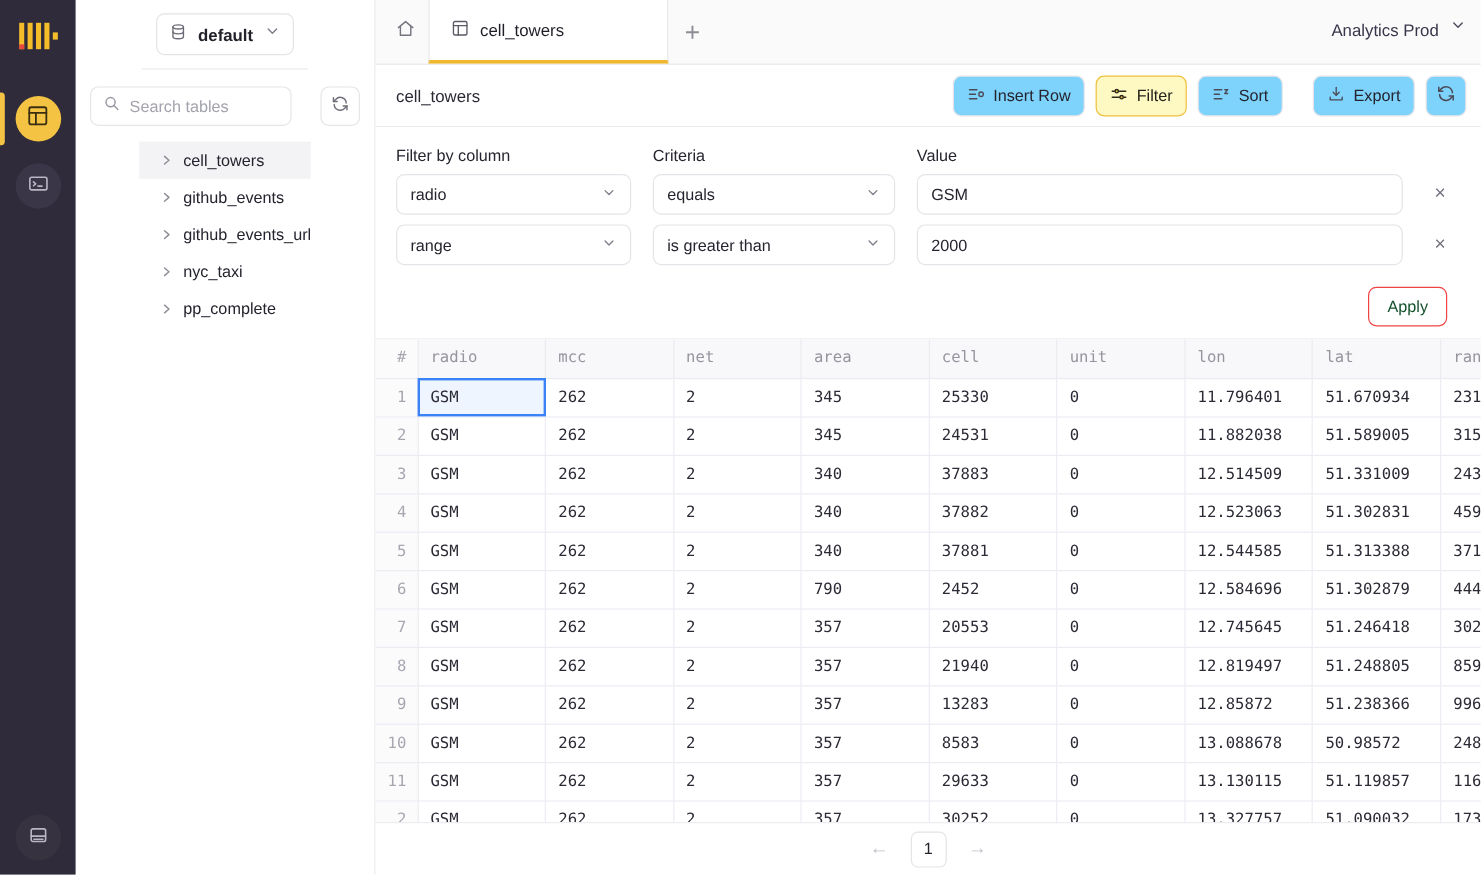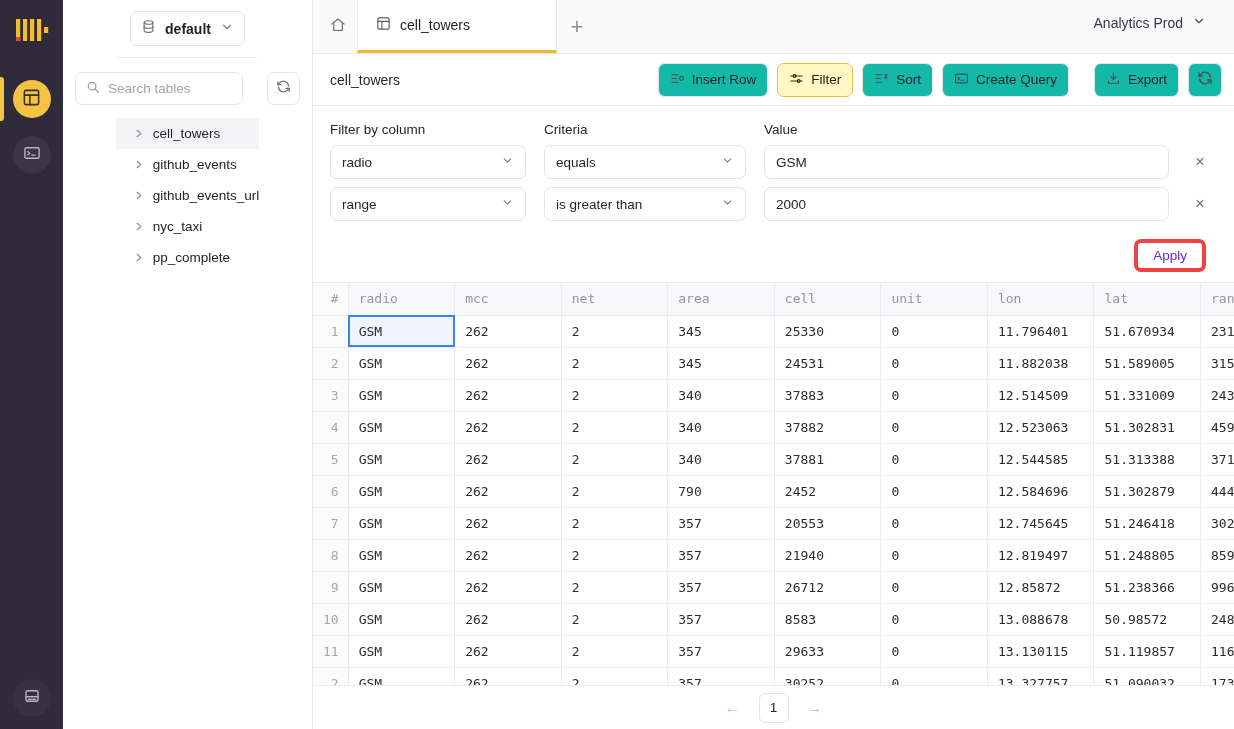--- a/index.html
+++ b/index.html
@@ -116,32 +116,32 @@
     display: flex; align-items: center; gap: 9px; padding: 0 18px;
     background: #fff; border-left: 1px solid #e8e8ec; border-right: 1px solid #e8e8ec;
     border-bottom: 3px solid #f0b731;
     font-size: 14px; color: #1f1e27; cursor: pointer;
   }
   .tab-add {
     width: 40px; height: 53px; display: flex; align-items: center; justify-content: center;
     font-size: 22px; color: #8d8d97; cursor: pointer; font-weight: 300;
   }
   .env-select {
-    position: absolute; right: 28px; top: 14px;
-    display: flex; align-items: center; gap: 9px; cursor: pointer;
+    position: absolute; right: 12px; top: 14px;
+    display: flex; align-items: flex-end; gap: 9px; cursor: pointer;
   }
   .env-select .label { font-size: 14px; color: #37364a; }
 
   .toolbar {
     height: 52px; display: flex; align-items: center;
     padding: 0 12px 0 17px; border-bottom: 1px solid #ebebef; background:#fff;
   }
   .toolbar .title { font-size: 14px; color: #2a2934; flex: 1; }
   .tb-btn {
-    height: 34px; border: 1px solid #e4e4e9; border-radius: 7px; background: #14b8a6;
+    height: 34px; border: 1px solid #e4e4e9; border-radius: 7px; background: #7dd3fc;
     display: inline-flex; align-items: center; gap: 7px; padding: 0 11px;
     font-size: 13.5px; color: #24232e; cursor: pointer; margin-left: 9px;
     font-family: "Liberation Sans", sans-serif;
   }
   .tb-btn.primary { background: #fef9c3; border-color: #f0bf3f; color: #23211c; }
   .tb-btn.icon-only { padding: 0; width: 34px; justify-content: center; }
   .tb-gap { width: 16px; }
 
   
   .filters {
@@ -161,22 +161,22 @@
     font-family: "Liberation Sans", sans-serif; outline: none; width: 100%;
     background: #fff;
   }
   .x-btn {
     width: 26px; height: 26px; display: flex; align-items: center; justify-content: center;
     cursor: pointer; color: #6f6e7a; font-size: 16px;
   }
   .f-row-space { height: 8px; grid-column: 1 / -1; }
   .apply-row { display: flex; justify-content: flex-end; margin-top: 18px; padding-right: 11px; }
   .apply-btn {
-    height: 33px; padding: 0 15px; border: 4px solid #ef4444; border-radius: 7px;
-    background: #fff; font-size: 13.5px; color: #6d28d9; cursor: pointer;
+    height: 33px; padding: 0 15px; border: 1px solid #ef4444; border-radius: 7px;
+    background: #fff; font-size: 13.5px; color: #14532d; cursor: pointer;
     font-family: "Liberation Sans", sans-serif;
   }
 
   
   .table-wrap { flex: 1; overflow: hidden; background: #fff; position: relative; }
   table.grid { border-collapse: collapse; table-layout: fixed; width: 1016px; }
   table.grid th {
     height: 32px; background: #f8f8fa; font-weight: 400;
     font-size: 13px; color: #96959f; text-align: left;
     font-family: "DejaVu Sans Mono", monospace;
@@ -410,30 +410,20 @@
         <svg width="15" height="15" viewBox="0 0 24 24" fill="none" stroke="#4b4a56" stroke-width="1.8" stroke-linecap="round" stroke-linejoin="round">
           <line x1="3" y1="6" x2="13" y2="6"></line>
           <line x1="3" y1="12" x2="10" y2="12"></line>
           <line x1="3" y1="18" x2="13" y2="18"></line>
           <path d="M17 6h4l-4 5h4"></path>
         </svg>
       </span>
       <span>Sort</span>
     </button>
 
-    <button class="tb-btn">
-      <span>
-        <svg width="15" height="15" viewBox="0 0 24 24" fill="none" stroke="#4b4a56" stroke-width="1.8" stroke-linecap="round" stroke-linejoin="round">
-          <rect x="2.5" y="5" width="19" height="14" rx="2"></rect>
-          <polyline points="6.5,10 9,12.2 6.5,14.4"></polyline>
-          <line x1="11.5" y1="14.8" x2="16" y2="14.8"></line>
-        </svg>
-      </span>
-      <span>Create Query</span>
-    </button>
 
     <span class="tb-gap"></span>
 
     <button class="tb-btn">
       <span>
         <svg width="15" height="15" viewBox="0 0 24 24" fill="none" stroke="#4b4a56" stroke-width="1.8" stroke-linecap="round" stroke-linejoin="round">
           <path d="M12 3v10"></path>
           <polyline points="8,9.5 12,13.5 16,9.5"></polyline>
           <path d="M4 16v3.5h16V16"></path>
         </svg>
@@ -618,21 +608,21 @@
             <td>12.819497</td>
             <td>51.248805</td>
             <td>8590</td>
           </tr>
           <tr>
             <td class="idx">9</td>
             <td>GSM</td>
             <td>262</td>
             <td>2</td>
             <td>357</td>
-            <td>26712</td>
+            <td>13283</td>
             <td>0</td>
             <td>12.85872</td>
             <td>51.238366</td>
             <td>9964</td>
           </tr>
           <tr>
             <td class="idx">10</td>
             <td>GSM</td>
             <td>262</td>
             <td>2</td>

